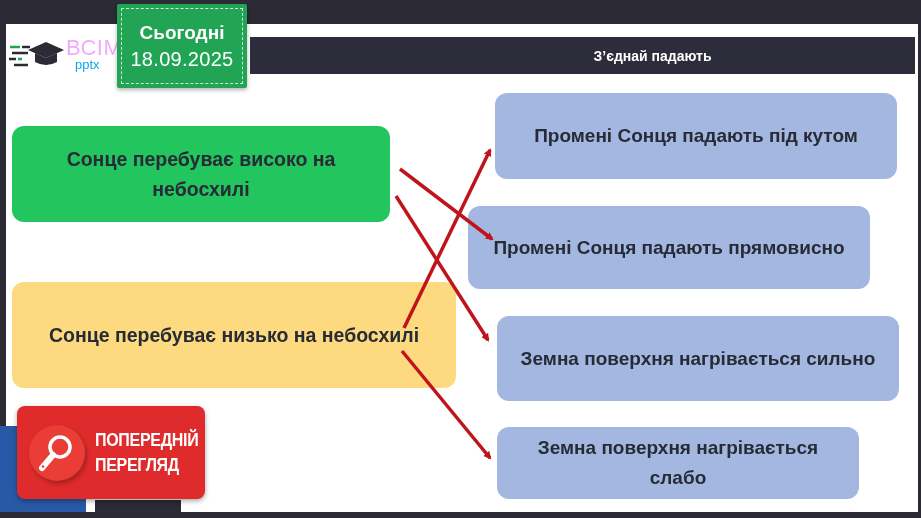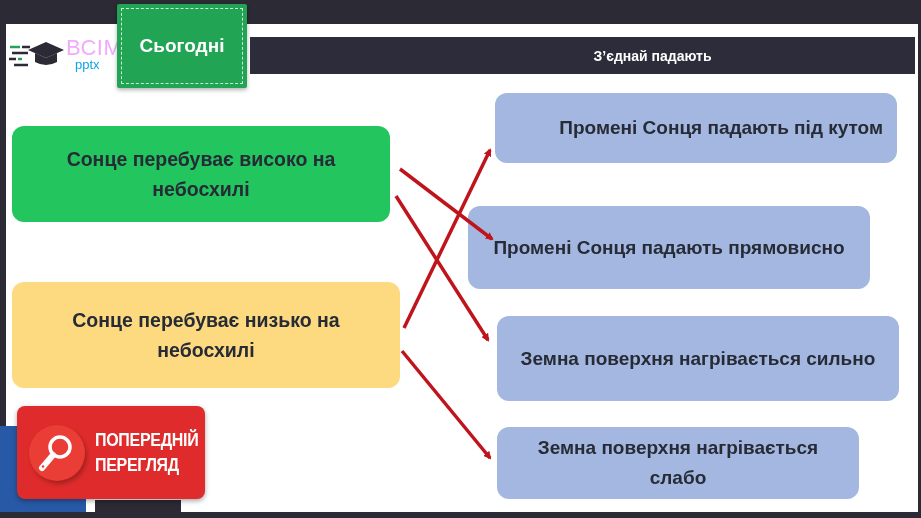--- a/index.html
+++ b/index.html
@@ -42,23 +42,23 @@
   .title-text { color: #ffffff; font-weight: bold; font-size: 14px; padding-left: 140px; }
 
   
   .box {
     position: absolute; border-radius: 12px;
     display: flex; align-items: center; justify-content: center; text-align: center;
     font-weight: bold; color: #262b36; font-size: 19.5px; line-height: 30px;
     padding: 0 14px;
   }
   .box-green { left: 12px; top: 126px; width: 378px; height: 96px; background: #22c55e; align-items: center; }
-  .box-yellow { left: 12px; top: 282px; width: 388px; height: 106px; background: #fdd97f; }
+  .box-yellow { left: 12px; top: 282px; width: 444px; height: 106px; background: #fdd97f; }
   .box-blue { background: #a3b7e0; font-size: 19px; }
-  .b1 { left: 495px; top: 93px; width: 402px; height: 70px; justify-content: flex-end; }
+  .b1 { left: 495px; top: 93px; width: 402px; height: 86px; }
   .b2 { left: 468px; top: 206px; width: 402px; height: 83px; }
   .b3 { left: 497px; top: 316px; width: 402px; height: 85px; }
   .b4 { left: 497px; top: 427px; width: 362px; height: 72px; }
 
   svg.arrows { position: absolute; left: 0; top: 0; width: 921px; height: 518px; pointer-events: none; }
 
   
   .blue-block { position: absolute; left: 0; top: 426px; width: 86px; height: 92px; background: #2859a6; }
   .dark-block { position: absolute; left: 95px; top: 500px; width: 86px; height: 18px; background: #2b2a35; }
 
@@ -95,20 +95,21 @@
     <polygon points="20,12 38,4 56,12 38,20" fill="#2b2a35"></polygon>
     <path d="M27,15 L27,24 Q38,30 49,24 L49,15 L38,20 Z" fill="#2b2a35"></path>
   </svg>
   <span class="logo-word">ВСІМ</span>
   <span class="logo-sub">pptx</span>
 </div>
 
 <div class="date-badge">
   <div class="date-badge-inner">
     <span class="date-label">Сьогодні</span>
+    <span class="date-value">18.09.2025</span>
   </div>
 </div>
 
 <div class="title-bar">
   <span class="title-text">З’єднай падають</span>
 </div>
 
 <div class="box box-green">
   <span>Сонце перебуває високо на небосхилі</span>
 </div>

